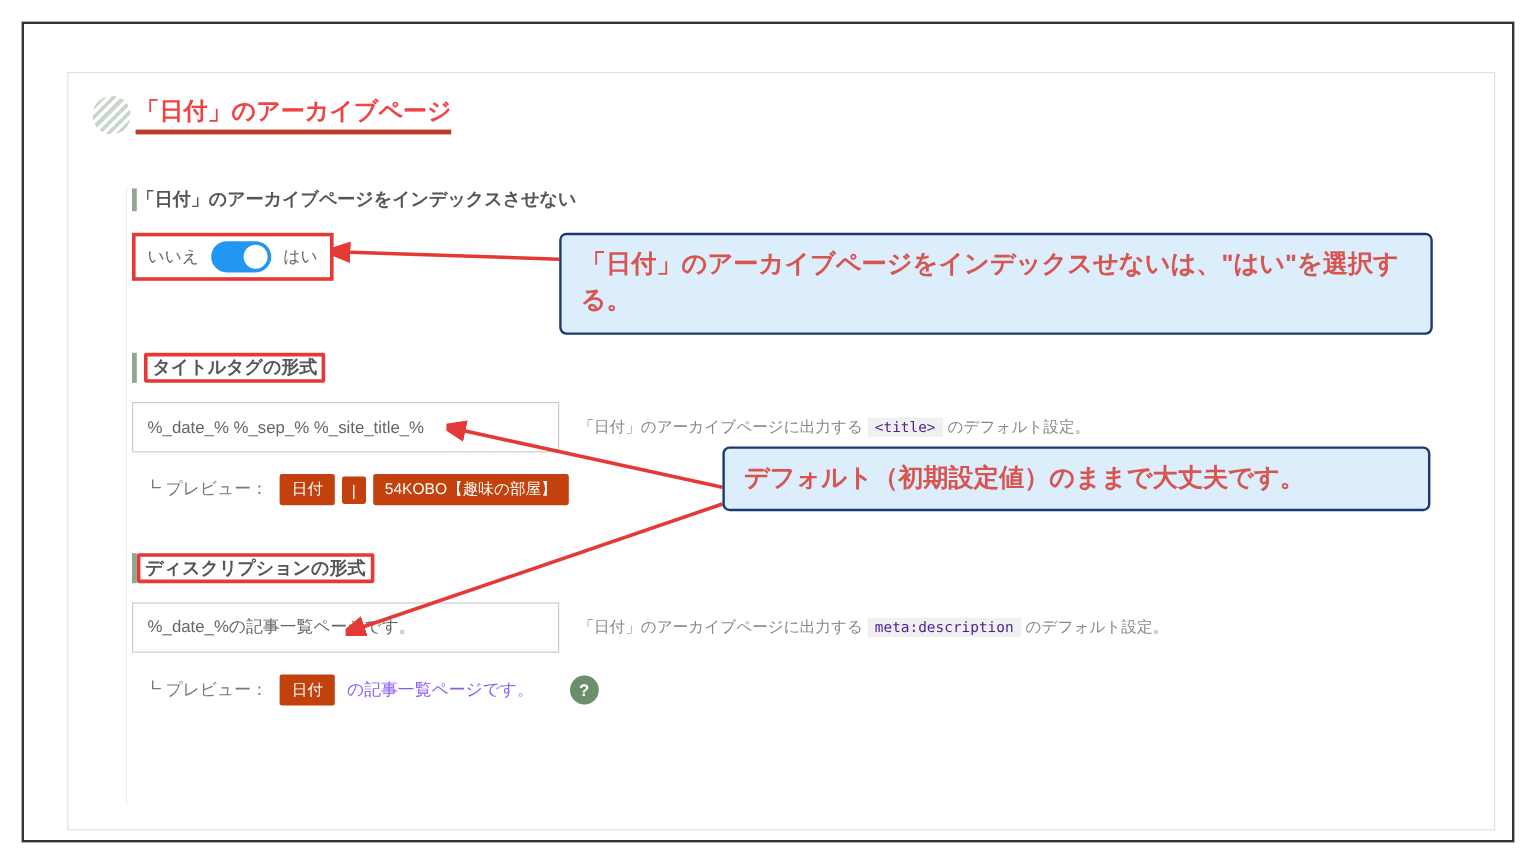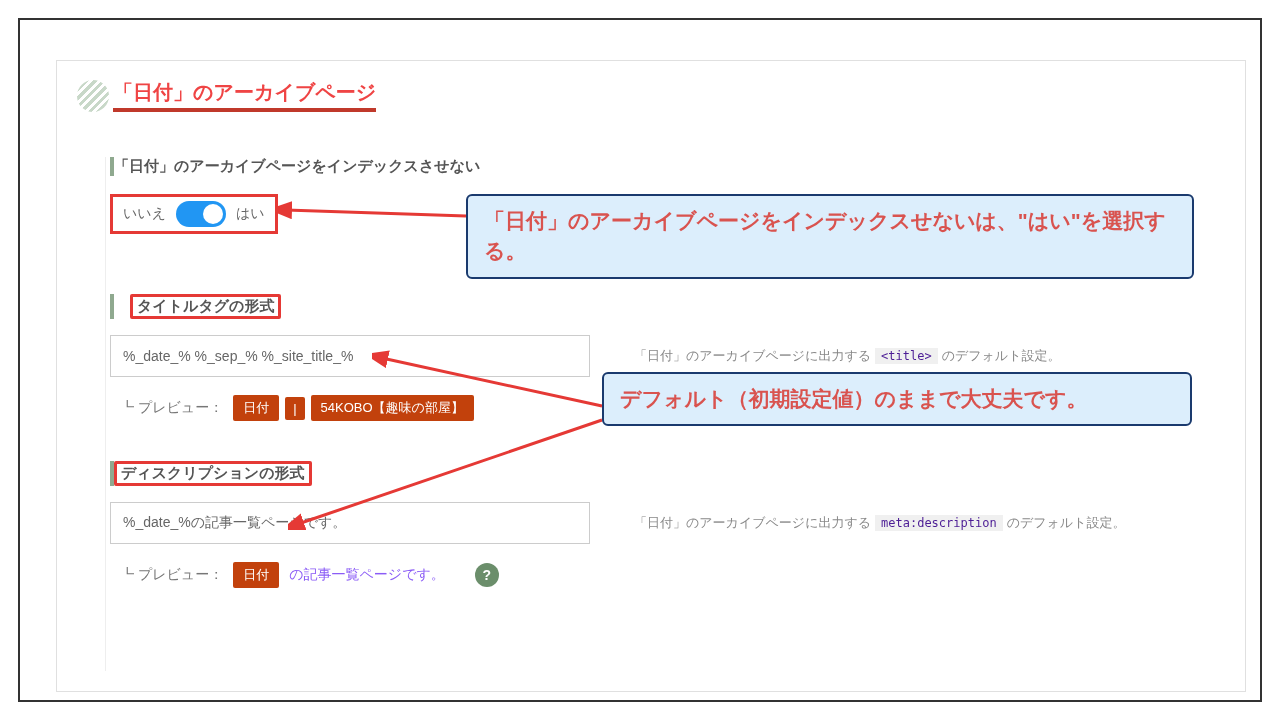--- a/index.html
+++ b/index.html
@@ -96,30 +96,30 @@
     position: absolute;
     right: 3px; top: 3px;
     width: 20px; height: 20px;
     background: #fff;
     border-radius: 50%;
   }
 
   .field-block { margin-bottom: 40px; }
   .field-row { display: flex; align-items: center; }
   .text-input {
-    width: 480px; height: 42px;
+    width: 356px; height: 42px;
     border: 1px solid #ccc;
     padding: 0 12px;
     font-size: 14px;
     color: #666;
   }
   .field-desc {
     font-size: 13px;
     color: #888;
-    margin-left: 44px;
+    margin-left: 16px;
     display: flex;
     align-items: center;
     flex-wrap: wrap;
     gap: 4px;
     justify-content: space-between;
   }
   .code-tag {
     background: #f0f0f0;
     color: #4c1d95;
     font-family: monospace;
@@ -204,21 +204,21 @@
         <div class="toggle-wrap">
           <span class="toggle-label-off">いいえ</span>
           <div class="switch"></div>
           <span class="toggle-label-on">はい</span>
         </div>
       </div>
 
       
       <div class="field-block">
         <div style="margin-bottom:16px;">
-          <span class="section-label" style="border-left:4px solid #8fa98f; padding-left:16px; margin:0;">
+          <span class="section-label" style="border-left:4px solid #8fa98f; padding-left:6px; margin:0;">
             <span class="red-box">タイトルタグの形式</span>
           </span>
         </div>
         <div class="field-row">
           <input class="text-input" value="%_date_% %_sep_% %_site_title_%" style="">
           <div class="field-desc">
             <span>「日付」のアーカイブページに出力する</span>
             <span class="code-tag">&lt;title&gt;</span>
             <span>のデフォルト設定。</span>
           </div>

